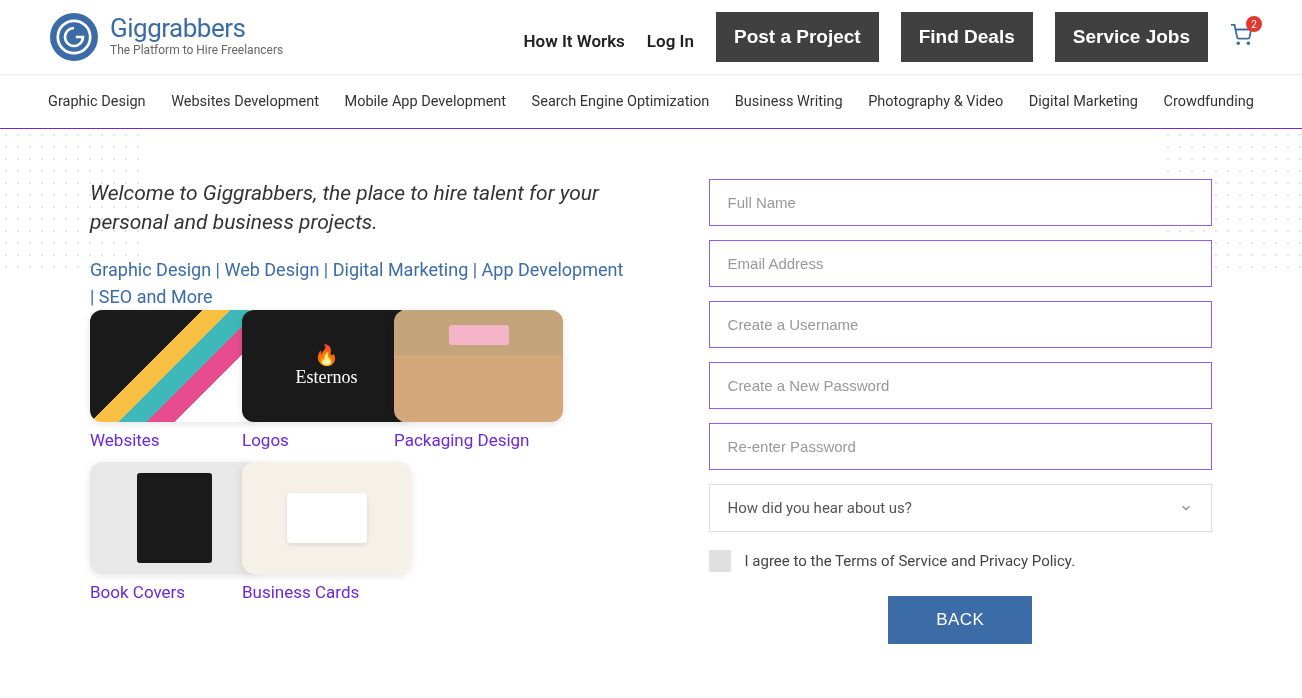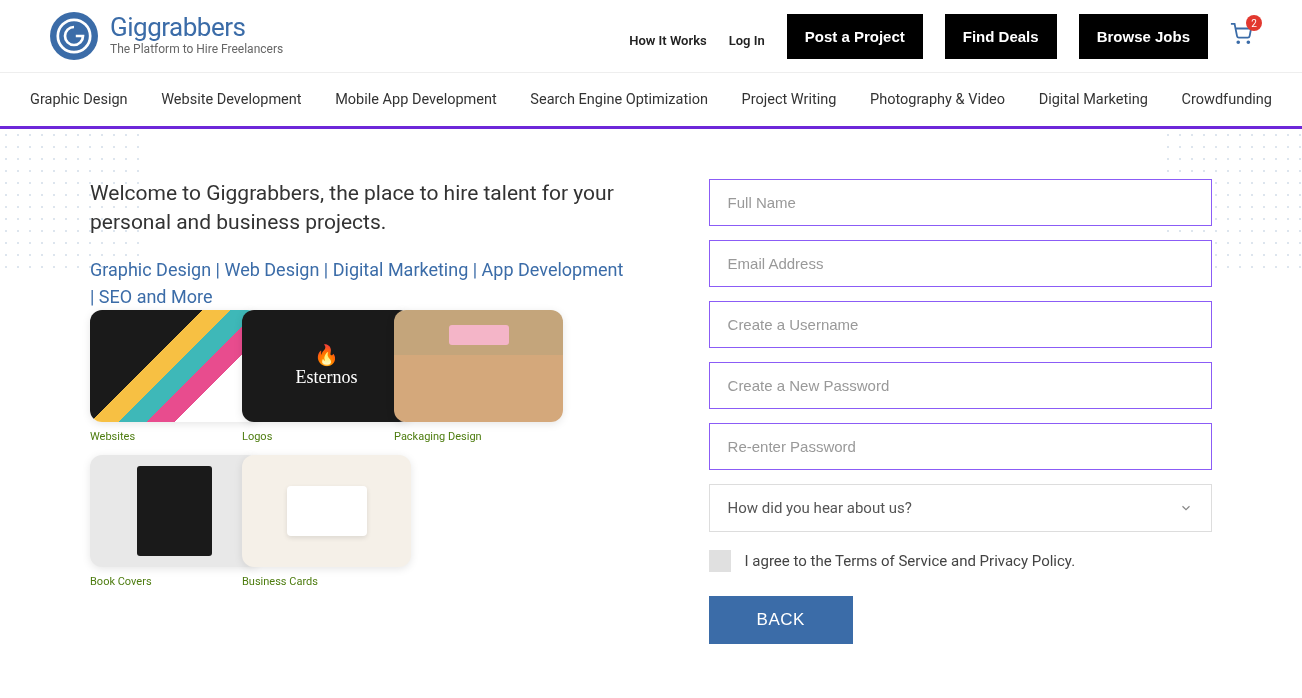--- a/index.html
+++ b/index.html
@@ -7,41 +7,41 @@
 
 .header { display: flex; align-items: center; justify-content: space-between; padding: 12px 50px; border-bottom: 1px solid #eee; }
 .logo-wrap { display: flex; gap: 12px; }
 .logo-circle { width: 48px; height: 48px; border-radius: 50%; background: #3b6ca8; display: flex; align-items: center; justify-content: center; }
 .logo-circle svg { width: 36px; height: 36px; }
 .logo-text { display: flex; flex-direction: column; }
 .logo-title { font-size: 26px; color: #3b6ca8; font-weight: 400; letter-spacing: -0.5px; }
 .logo-subtitle { font-size: 12px; color: #666; }
 
 .nav-right { display: flex; align-items: center; gap: 22px; }
-.nav-link { color: #222; font-size: 13px; font-weight: 600; text-decoration: none; cursor: pointer; margin-top: 8px; }
-.btn-primary { background: #000000; color: #fff; border: none; padding: 14px 18px; font-size: 15px; font-weight: 600; cursor: pointer; }
+.nav-link { color: #222; font-size: 17px; font-weight: 600; text-decoration: none; cursor: pointer; margin-top: 8px; }
+.btn-primary { background: #404040; color: #fff; border: none; padding: 14px 18px; font-size: 19px; font-weight: 600; cursor: pointer; }
 .cart-wrap { position: relative; cursor: pointer; }
 .cart-badge { position: absolute; top: -8px; right: -10px; background: #e2382f; color: #fff; font-size: 10px; border-radius: 50%; width: 16px; height: 16px; display: flex; align-items: center; justify-content: center; }
 
-.categories { display: flex; justify-content: space-between; padding: 18px 30px; border-bottom: 3px solid #6d28d9; }
+.categories { display: flex; justify-content: space-between; padding: 18px 48px; border-bottom: 1px solid #6d28d9; }
 .cat-link { color: #333; font-size: 14.5px; cursor: pointer; }
 
 .main { display: flex; padding: 50px 90px 20px 90px; gap: 80px; position: relative; }
 .dots-left, .dots-right { position: absolute; width: 140px; height: 140px; background-image: radial-gradient(circle, #dde5ee 1.5px, transparent 1.5px); background-size: 12px 12px; z-index: -1; }
 .dots-left { top: 0; left: 0; }
 .dots-right { top: 0; right: 0; }
 
 .left-col { flex: 0 0 48%; }
-.welcome-heading { font-size: 21px; color: #333; font-weight: 400; line-height: 1.4; margin-bottom: 18px; }
+.welcome-heading { font-size: 21px; color: #333; font-weight: 400; line-height: 1.4; margin-bottom: 18px; font-style: italic; }
 .welcome-tags { font-size: 18px; color: #3b6ca8; font-weight: 400; line-height: 1.5; }
 
 .thumb-grid { display: grid; grid-template-columns: repeat(3, 142px); gap: 12px 10px; }
 .thumb-item { cursor: pointer; }
 .thumb-img { width: 169px; height: 112px; border-radius: 12px; overflow: hidden; box-shadow: 0 2px 8px rgba(0,0,0,0.1); margin-bottom: 8px; position: relative; }
-.thumb-label { font-size: 11px; color: #4d7c0f; }
+.thumb-label { font-size: 17px; color: #6d28d9; }
 
 .th-websites { background: linear-gradient(135deg, #1a1a1a 0%, #1a1a1a 40%, #f7c043 40%, #f7c043 50%, #3eb8b8 50%, #3eb8b8 60%, #e84c8e 60%, #e84c8e 70%, #fff 70%); }
 .th-logos { background: #1a1a1a; display: flex; align-items: center; justify-content: center; color: #fff; font-family: cursive; font-size: 18px; flex-direction: column; }
 .th-logos::before { content: "🔥"; font-size: 20px; }
 .th-packaging { background: linear-gradient(180deg, #c4a57b 0%, #c4a57b 40%, #d4a87b 40%); display: flex; align-items: flex-start; justify-content: center; padding: 15px; }
 .th-packaging::before { content: ""; width: 60px; height: 20px; background: #f4b5c8; border-radius: 3px; }
 .th-bookcovers { background: #e8e8e8; display: flex; align-items: center; justify-content: center; }
 .th-bookcovers::before { content: ""; width: 75px; height: 90px; background: #1a1a1a; border-radius: 3px; }
 .th-bcards { background: #f5f0e8; display: flex; align-items: center; justify-content: center; }
 .th-bcards::before { content: ""; width: 80px; height: 50px; background: #fff; border-radius: 4px; box-shadow: 0 2px 5px rgba(0,0,0,0.1); }
@@ -51,21 +51,21 @@
 .right-col { flex: 1; }
 .form-input { width: 100%; padding: 14px 18px; border: 1px solid #8b5cf6; font-size: 15px; color: #333; margin-bottom: 14px; outline: none; }
 .form-input::placeholder { color: #999; }
 .form-select { width: 100%; padding: 14px 18px; border: 1px solid #ddd; font-size: 15px; color: #555; margin-bottom: 18px; display: flex; justify-content: space-between; align-items: center; cursor: pointer; }
 .chevron { width: 14px; height: 14px; }
 
 .agree-row { display: flex; align-items: center; gap: 14px; margin-bottom: 24px; }
 .checkbox { width: 22px; height: 22px; background: #e0e0e0; cursor: pointer; }
 .agree-text { font-size: 15px; color: #444; }
 
-.btn-row { display: flex; justify-content: flex-start; gap: 36px; }
+.btn-row { display: flex; justify-content: center; gap: 36px; }
 .form-btn { background: #3b6ca8; color: #fff; border: none; padding: 14px 48px; font-size: 17px; font-weight: 500; cursor: pointer; letter-spacing: 0.5px; }
 </style>
 </head>
 <body>
 
 <header class="header">
   <div class="logo-wrap">
     <div class="logo-circle">
       <svg viewBox="0 0 40 40">
           <circle cx="20" cy="20" r="18" fill="none" stroke="#fff" stroke-width="3"></circle>
@@ -75,38 +75,38 @@
     <div class="logo-text">
       <span class="logo-title">Giggrabbers</span>
       <span class="logo-subtitle">The Platform to Hire Freelancers</span>
     </div>
   </div>
   <nav class="nav-right">
     <a class="nav-link">How It Works</a>
     <a class="nav-link">Log In</a>
     <button class="btn-primary">Post a Project</button>
     <button class="btn-primary">Find Deals</button>
-    <button class="btn-primary">Browse Jobs</button>
+    <button class="btn-primary">Service Jobs</button>
     <div class="cart-wrap">
       <svg width="22" height="22" viewBox="0 0 24 24" fill="none" stroke="#3b6ca8" stroke-width="2">
           <circle cx="9" cy="21" r="1"></circle>
           <circle cx="20" cy="21" r="1"></circle>
           <path d="M1 1h4l2.68 13.39a2 2 0 0 0 2 1.61h9.72a2 2 0 0 0 2-1.61L23 6H6"></path>
         </svg>
       <span class="cart-badge">2</span>
     </div>
   </nav>
 </header>
 
 <div class="categories">
   <span class="cat-link">Graphic Design</span>
-  <span class="cat-link">Website Development</span>
+  <span class="cat-link">Websites Development</span>
   <span class="cat-link">Mobile App Development</span>
   <span class="cat-link">Search Engine Optimization</span>
-  <span class="cat-link">Project Writing</span>
+  <span class="cat-link">Business Writing</span>
   <span class="cat-link">Photography &amp; Video</span>
   <span class="cat-link">Digital Marketing</span>
   <span class="cat-link">Crowdfunding</span>
 </div>
 
 <main class="main">
   <div class="dots-left"></div>
   <div class="dots-right"></div>
 
   <div class="left-col">

